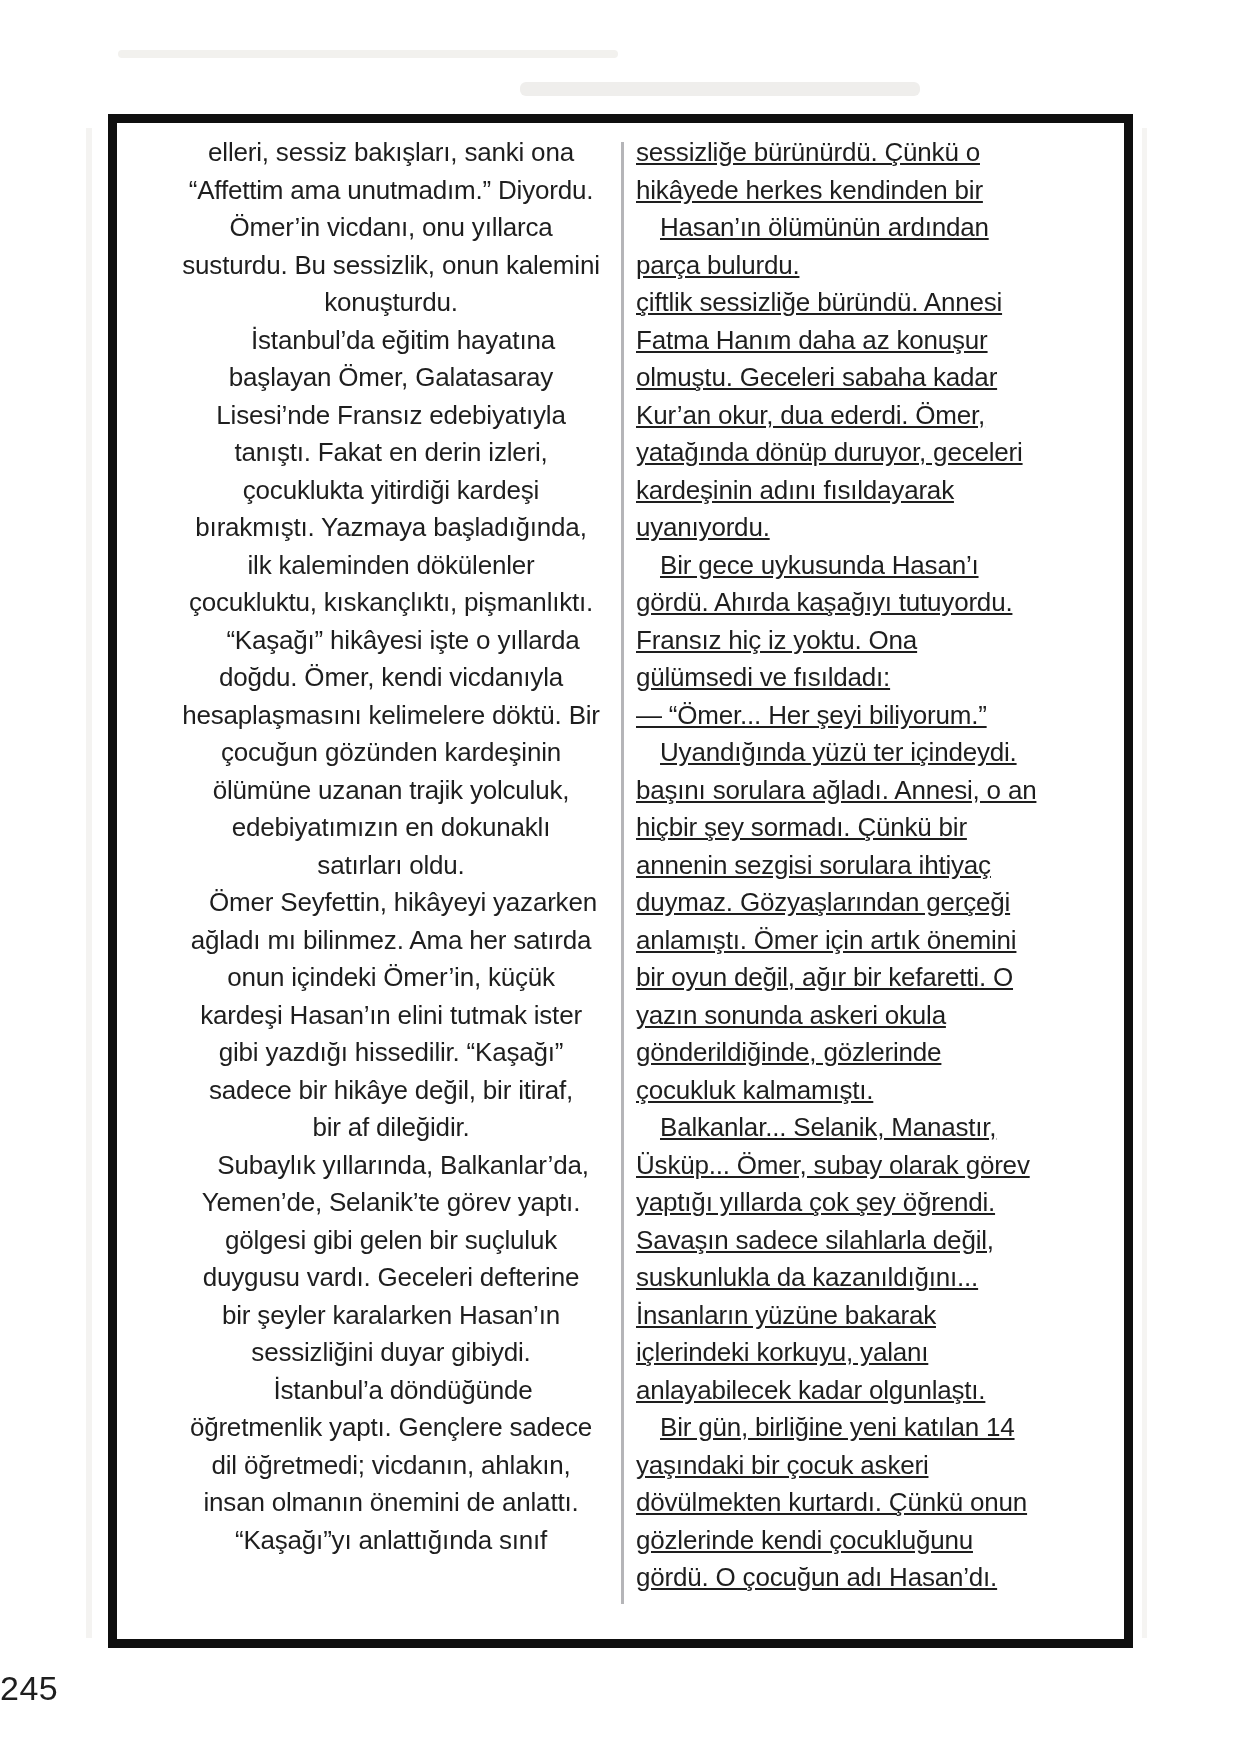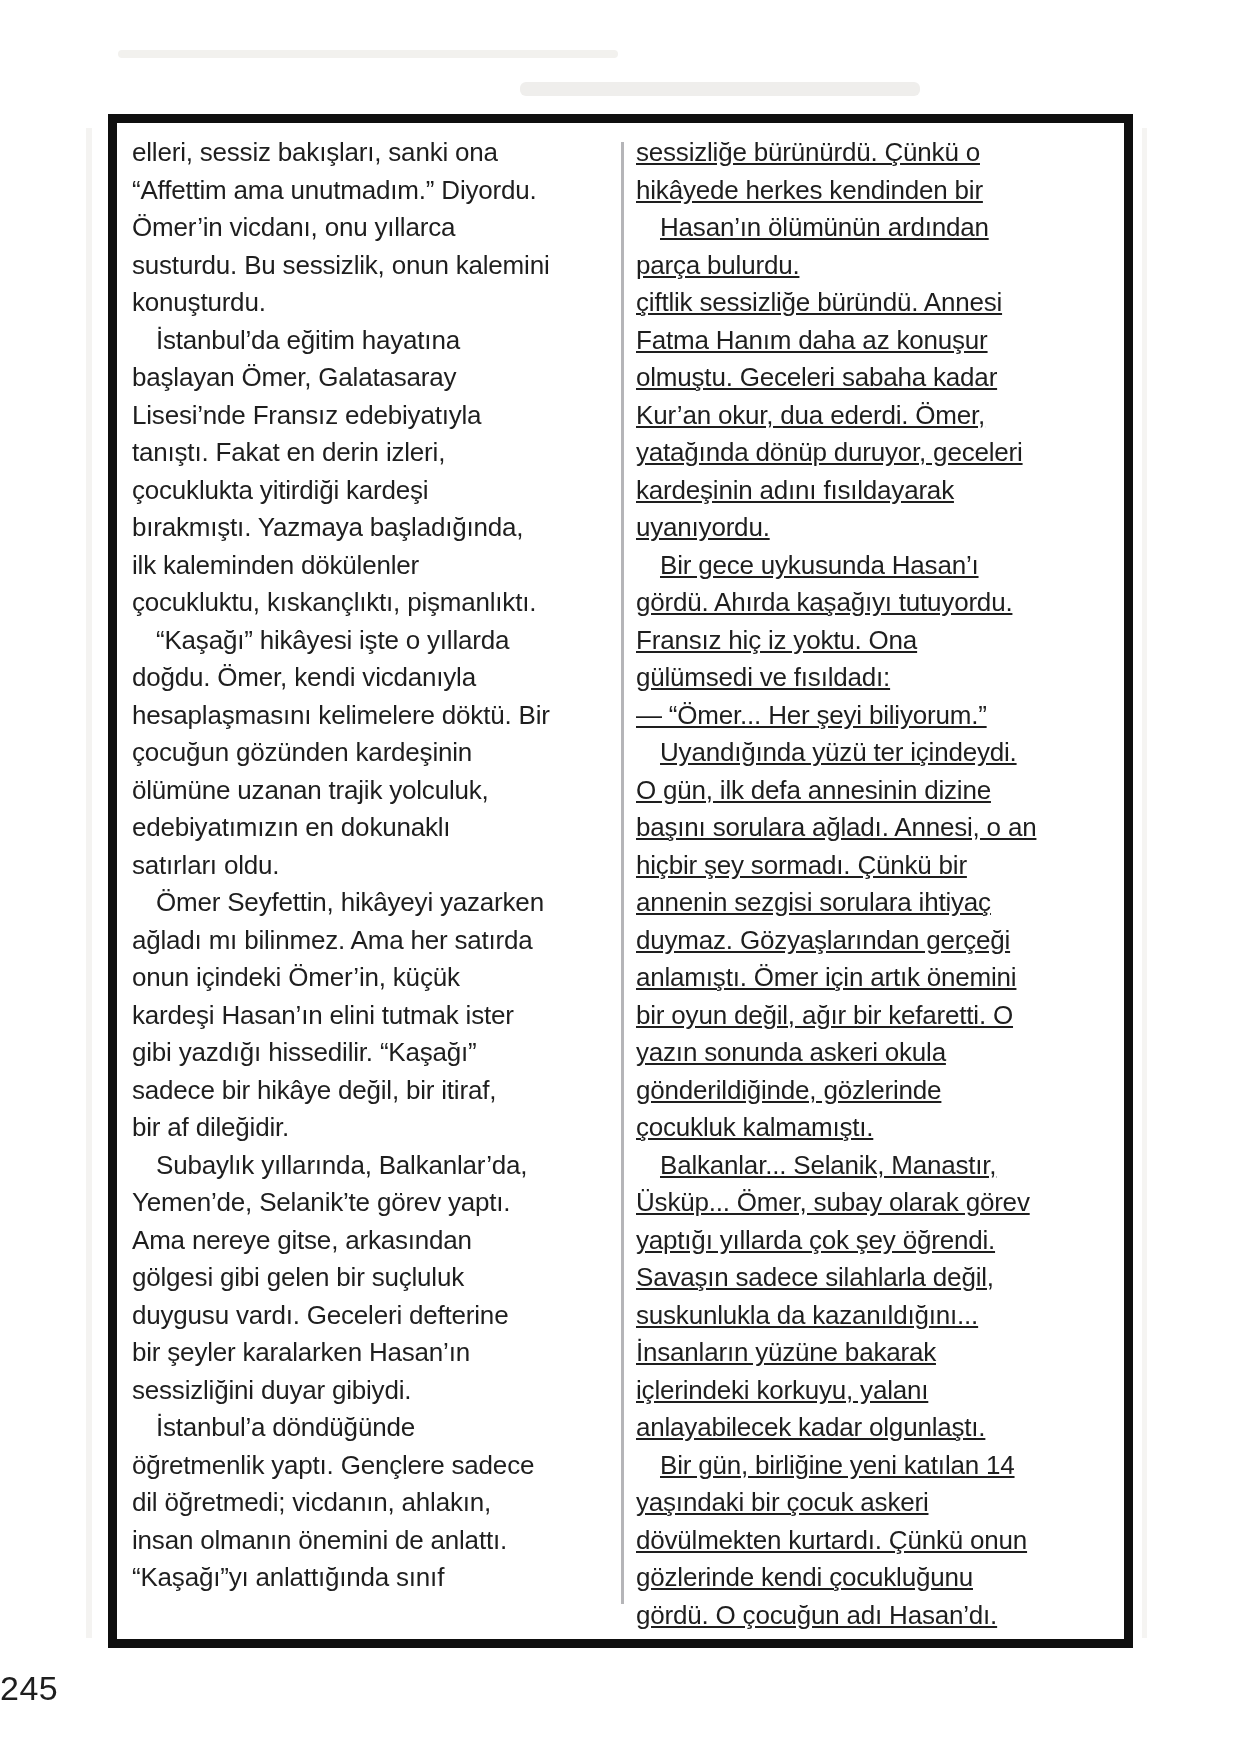--- a/index.html
+++ b/index.html
@@ -37,21 +37,21 @@
   }
   .col{
     position:absolute;
     top:134px;
     color:var(--ink);
     font-size:26px;
     line-height:37.5px;
     letter-spacing:-0.2px;
     white-space:nowrap;
   }
-  .col-left{left:132px;width:482px;}
+  .col-left{left:150px;width:482px;text-align:center;}
   .col-right{left:636px;width:488px;text-decoration:underline;}
   .line{height:37.5px;}
   .line.indent{padding-left:24px;}
   .page-number{
     position:absolute;
     left:0;top:1668px;width:1240px;
     color:var(--ink);
     font-size:34px;
     line-height:40px;
     letter-spacing:0.5px;
@@ -92,21 +92,20 @@
     <div class="line">satırları oldu.</div>
     <div class="line indent">Ömer Seyfettin, hikâyeyi yazarken</div>
     <div class="line">ağladı mı bilinmez. Ama her satırda</div>
     <div class="line">onun içindeki Ömer’in, küçük</div>
     <div class="line">kardeşi Hasan’ın elini tutmak ister</div>
     <div class="line">gibi yazdığı hissedilir. “Kaşağı”</div>
     <div class="line">sadece bir hikâye değil, bir itiraf,</div>
     <div class="line">bir af dileğidir.</div>
     <div class="line indent">Subaylık yıllarında, Balkanlar’da,</div>
     <div class="line">Yemen’de, Selanik’te görev yaptı.</div>
-    <div class="line">Ama nereye gitse, arkasından</div>
     <div class="line">gölgesi gibi gelen bir suçluluk</div>
     <div class="line">duygusu vardı. Geceleri defterine</div>
     <div class="line">bir şeyler karalarken Hasan’ın</div>
     <div class="line">sessizliğini duyar gibiydi.</div>
     <div class="line indent">İstanbul’a döndüğünde</div>
     <div class="line">öğretmenlik yaptı. Gençlere sadece</div>
     <div class="line">dil öğretmedi; vicdanın, ahlakın,</div>
     <div class="line">insan olmanın önemini de anlattı.</div>
     <div class="line">“Kaşağı”yı anlattığında sınıf</div>
   </div>
@@ -121,21 +120,20 @@
     <div class="line">Kur’an okur, dua ederdi. Ömer,</div>
     <div class="line">yatağında dönüp duruyor, geceleri</div>
     <div class="line">kardeşinin adını fısıldayarak</div>
     <div class="line">uyanıyordu.</div>
     <div class="line indent">Bir gece uykusunda Hasan’ı</div>
     <div class="line">gördü. Ahırda kaşağıyı tutuyordu.</div>
     <div class="line">Fransız hiç iz yoktu. Ona</div>
     <div class="line">gülümsedi ve fısıldadı:</div>
     <div class="line">— “Ömer... Her şeyi biliyorum.”</div>
     <div class="line indent">Uyandığında yüzü ter içindeydi.</div>
-    <div class="line">O gün, ilk defa annesinin dizine</div>
     <div class="line">başını sorulara ağladı. Annesi, o an</div>
     <div class="line">hiçbir şey sormadı. Çünkü bir</div>
     <div class="line">annenin sezgisi sorulara ihtiyaç</div>
     <div class="line">duymaz. Gözyaşlarından gerçeği</div>
     <div class="line">anlamıştı. Ömer için artık önemini</div>
     <div class="line">bir oyun değil, ağır bir kefaretti. O</div>
     <div class="line">yazın sonunda askeri okula</div>
     <div class="line">gönderildiğinde, gözlerinde</div>
     <div class="line">çocukluk kalmamıştı.</div>
     <div class="line indent">Balkanlar... Selanik, Manastır,</div>

